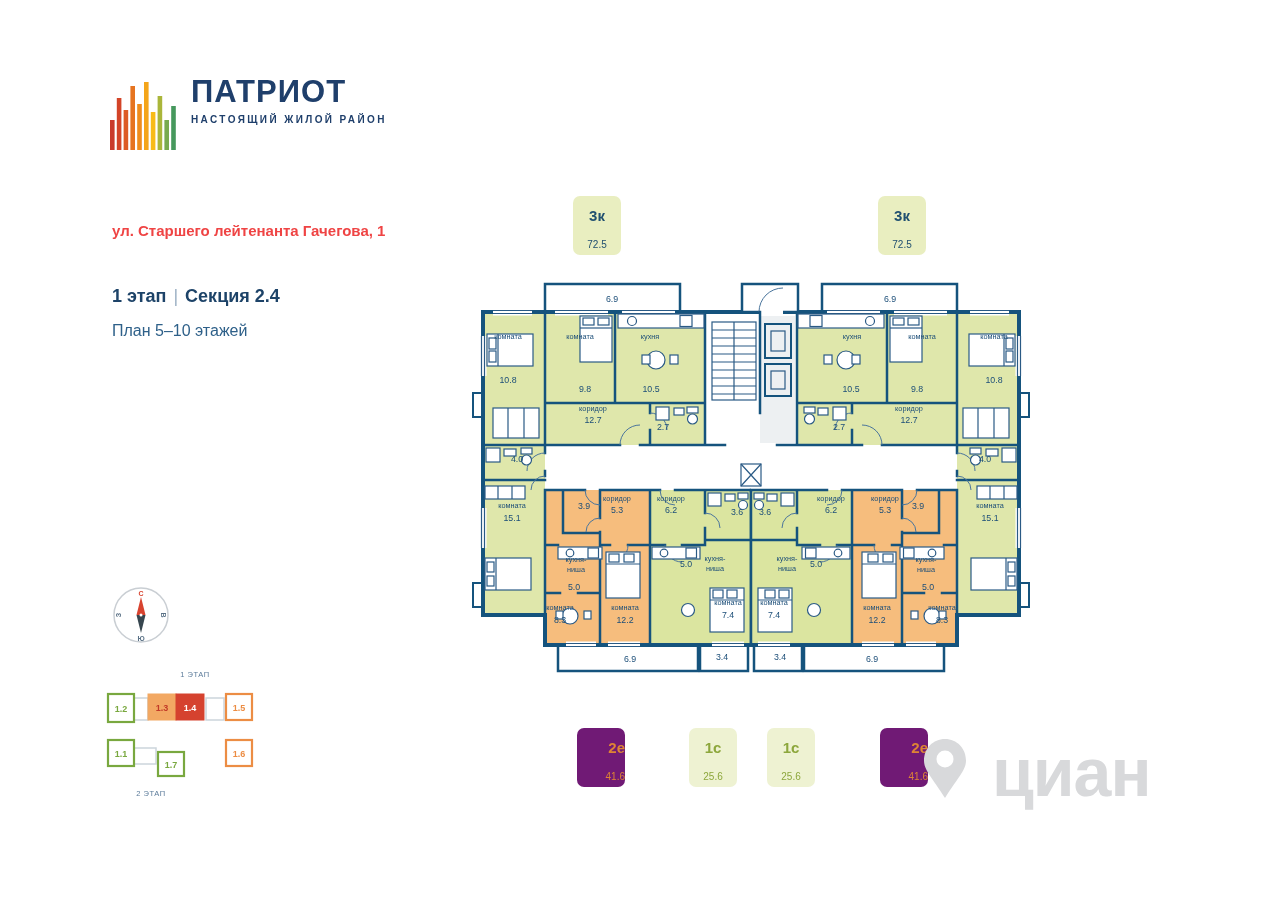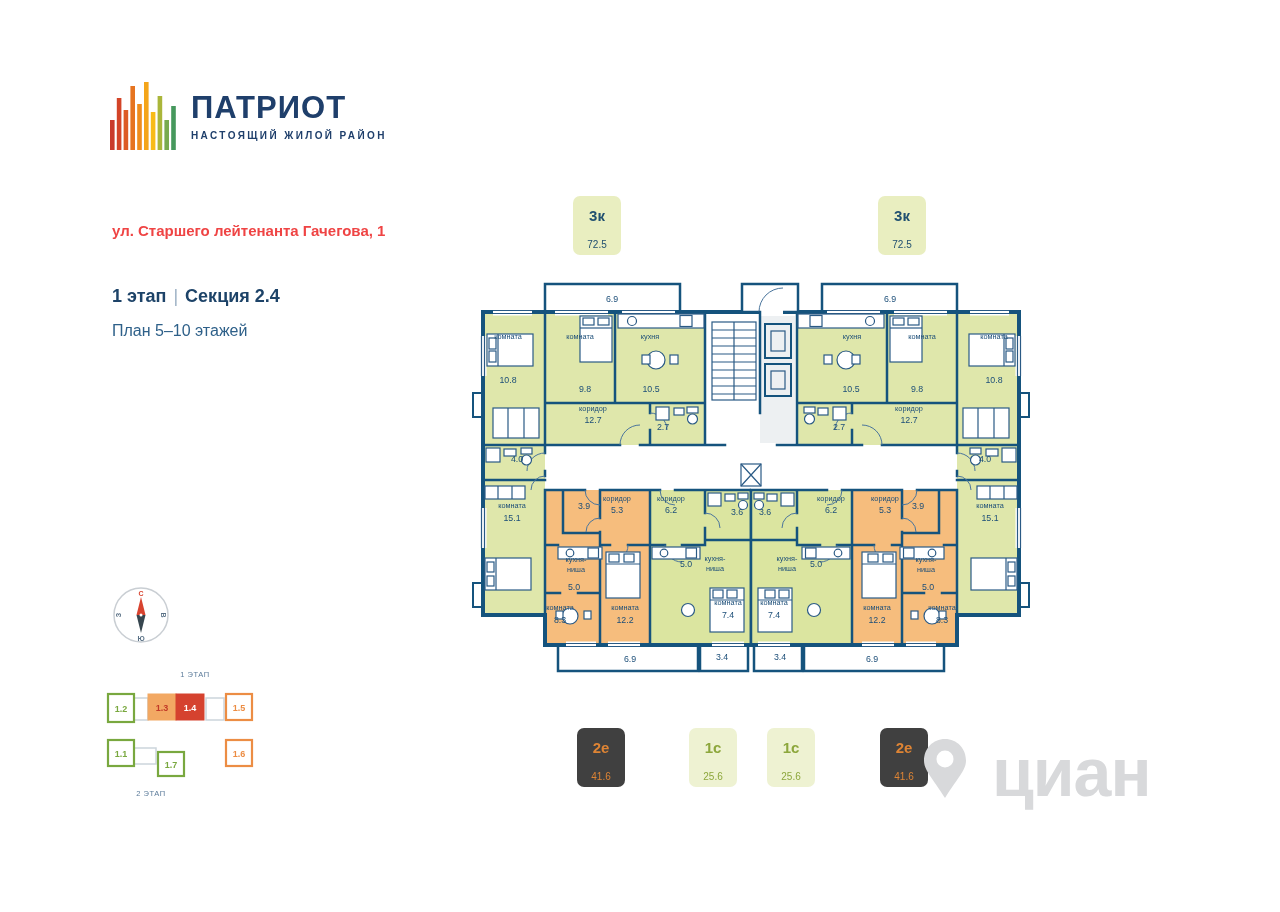--- a/index.html
+++ b/index.html
@@ -1,32 +1,32 @@
 <!DOCTYPE html>
 <html><head>
 <meta charset="utf-8">
 <style>
   html,body{margin:0;padding:0;background:#fff;font-family:"Liberation Sans",sans-serif;}
   .page{position:relative;width:1280px;height:912px;background:#fff;overflow:hidden;}
   .abs{position:absolute;}
   
   .logo{left:108px;top:76px;display:flex;align-items:flex-start;}
-  .logo-text{margin-left:13px;margin-top:16px;}
+  .logo-text{margin-left:13px;}
   .logo-title{font-size:31px;font-weight:bold;color:#1f3f6b;letter-spacing:1px;line-height:1;}
   .logo-sub{font-size:10px;font-weight:bold;letter-spacing:2.4px;color:#1f3f6b;margin-top:7px;}
   .address{left:112px;top:222px;font-size:15px;font-weight:bold;color:#ef4444;}
   .stage{left:112px;top:286px;font-size:18px;font-weight:bold;color:#1d4368;}
   .stage .sep{color:#9db1c5;font-weight:normal;padding:0 7px;}
   .plan-title{left:112px;top:322px;font-size:16px;color:#2e6089;}
   
   .badge{position:absolute;width:48px;border-radius:7px;text-align:center;padding:12px 0 5px;}
   .badge .t{font-size:15px;font-weight:bold;line-height:1.1;}
   .badge .a{font-size:10px;margin-top:14px;}
   .badge-green{background:#e9eec0;color:#215070;}
-  .badge-or{background:#404040;color:#de8434;}
+  .badge-or{background:#701a75;color:#de8434;text-align:right;}
   .badge-gr2{background:#eef2d2;color:#8da73c;}
   
   .watermark{left:918px;top:734px;display:flex;align-items:flex-start;color:#d8d9db;}
   .wm-text{font-size:68px;font-weight:bold;line-height:0.9;letter-spacing:-1px;margin-left:20px;margin-top:8px;}
   
   svg text{text-anchor:middle;font-family:"Liberation Sans",sans-serif;}
   .balc{fill:#fff;stroke:#15537d;stroke-width:2.5;}
   .balc2{fill:#fff;stroke:#15537d;stroke-width:2;}
   .w4{stroke:#15537d;stroke-width:4;fill:none;stroke-linecap:square;}
   .w25{stroke:#15537d;stroke-width:2.5;fill:none;stroke-linecap:square;}

